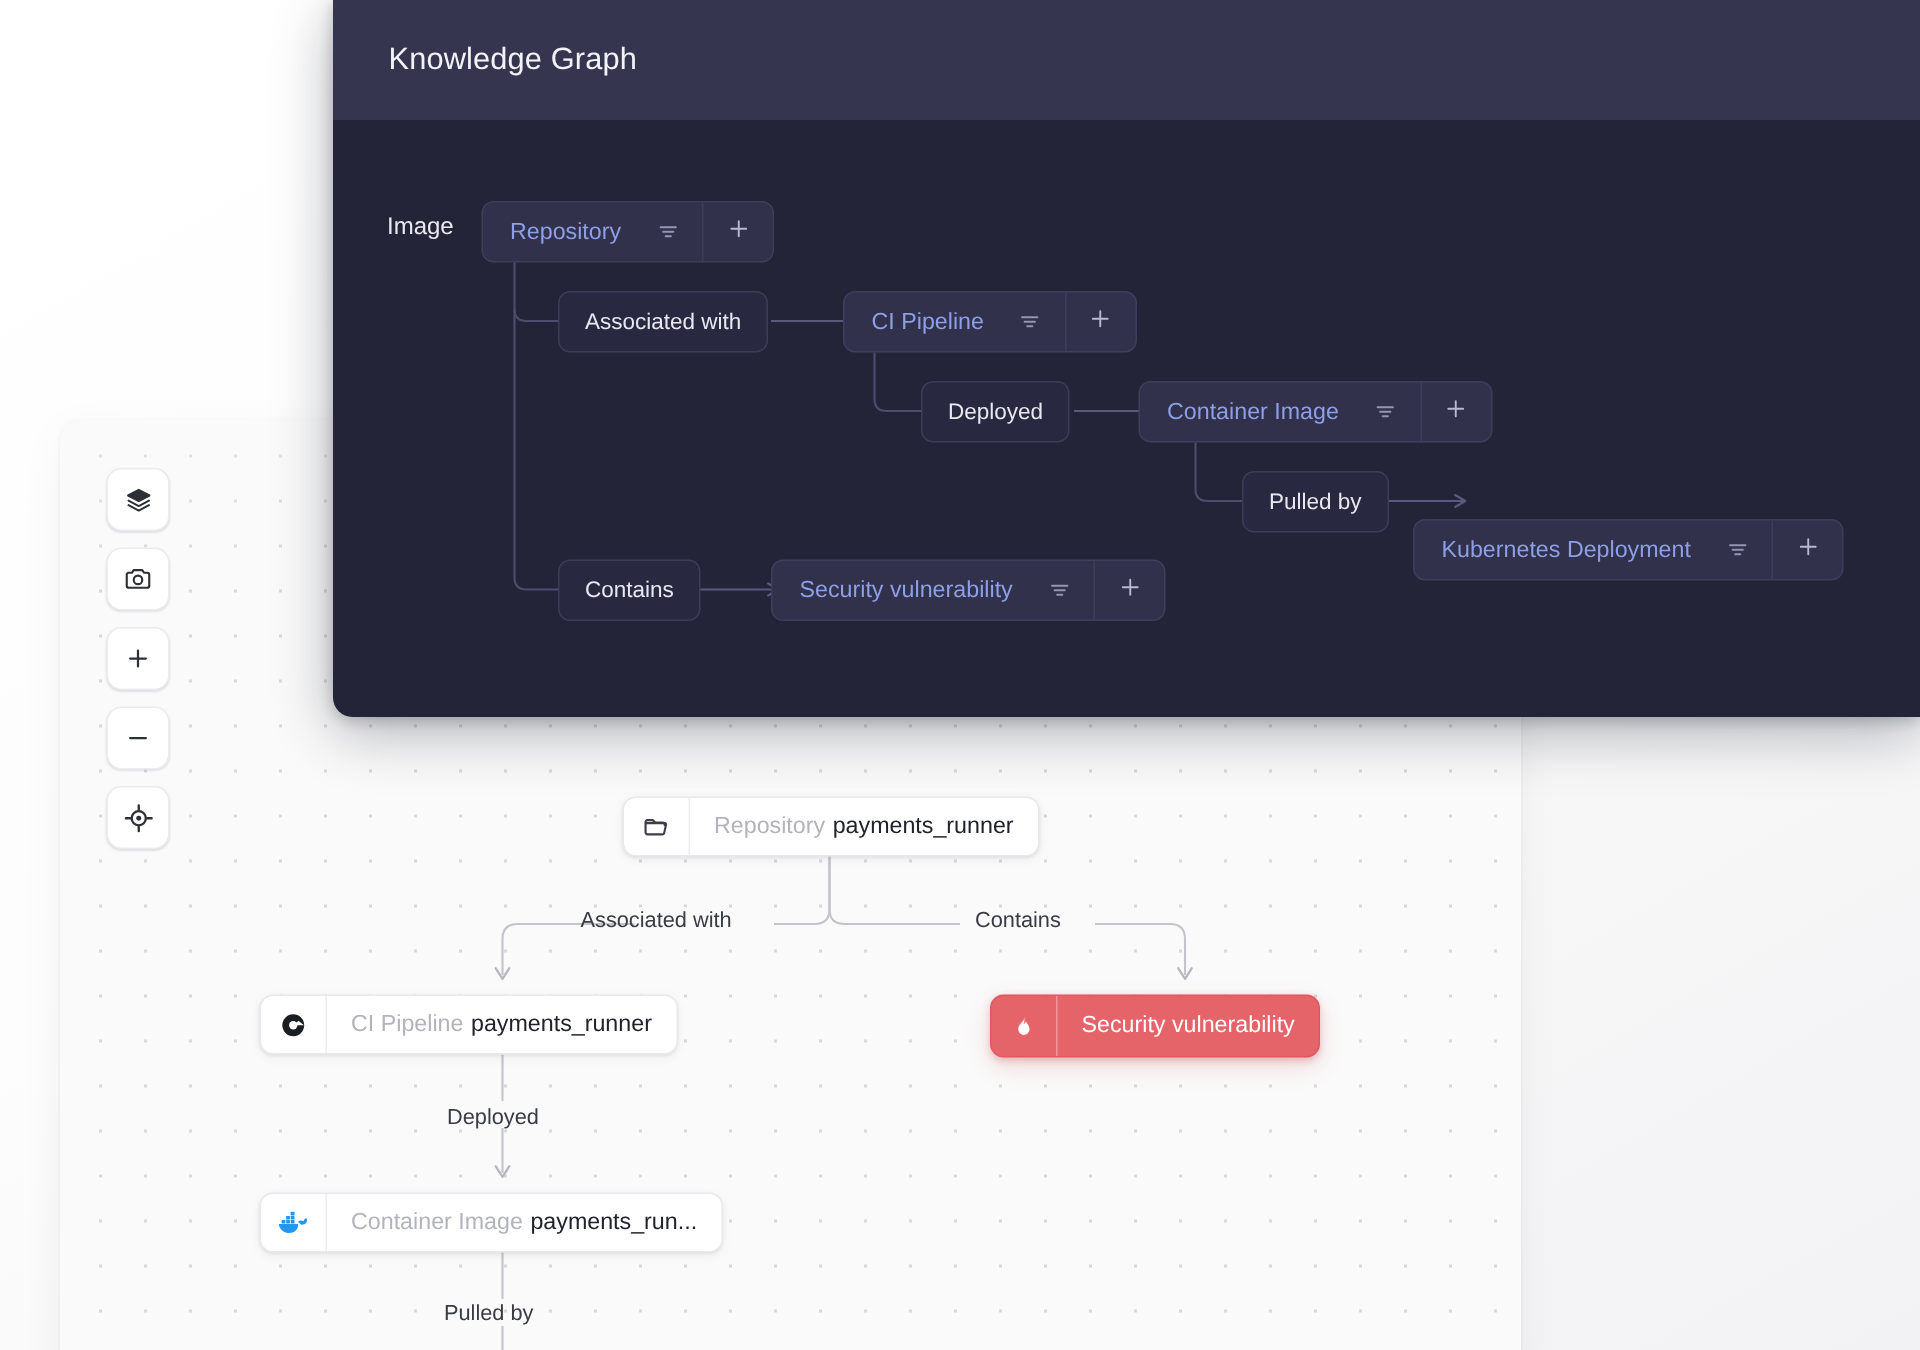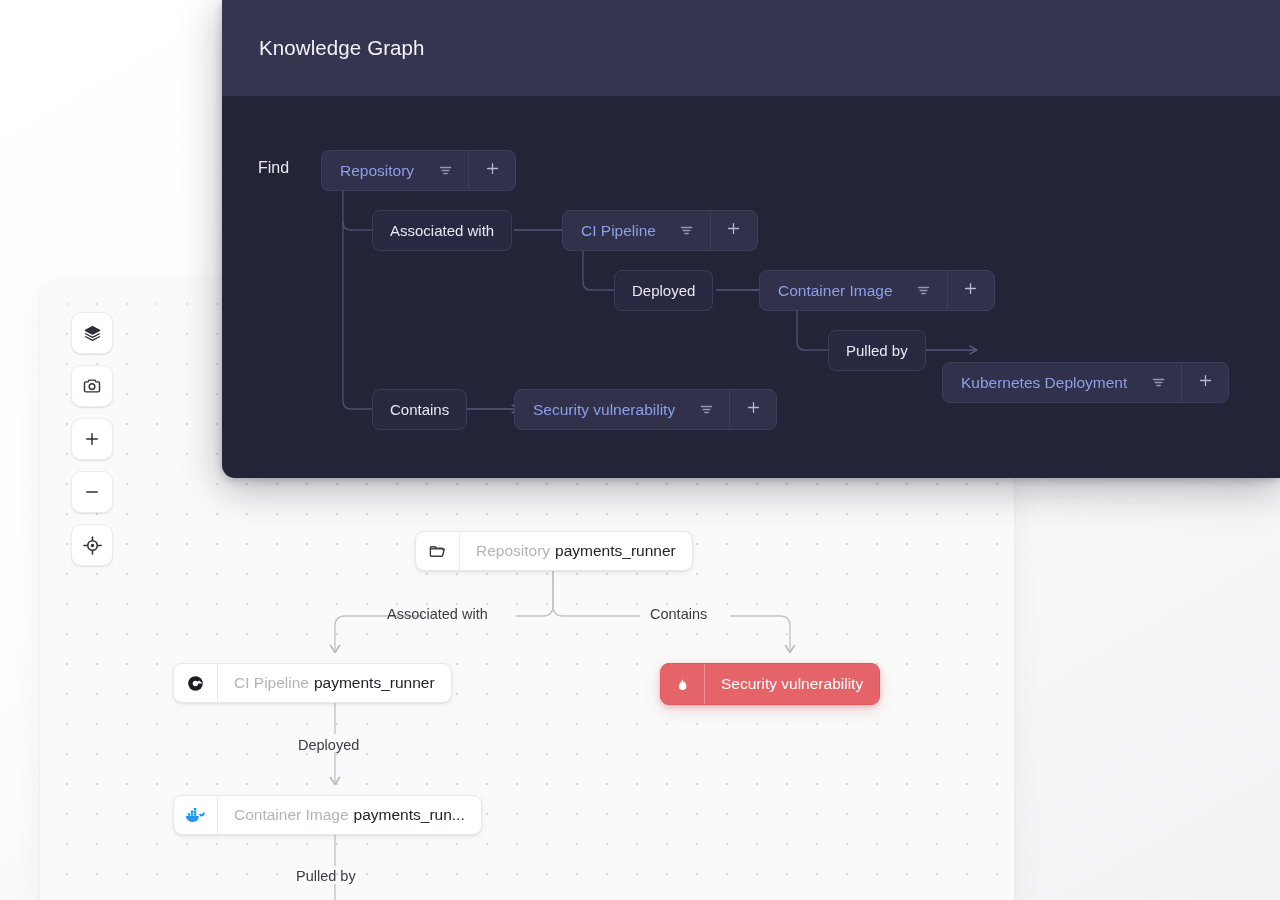--- a/index.html
+++ b/index.html
@@ -110,21 +110,21 @@
     position:absolute;
     left:222px; top:0;
     width:1058px; height:478px;
     background:#242438;
     border-radius:0 0 0 13px;
     box-shadow:0 10px 40px rgba(10,12,30,.30), 0 2px 10px rgba(10,12,30,.22);
     overflow:hidden;
     z-index:10;
   }
   #kg-header {
-    height:96px;
+    height:80px;
     background:#353550;
     display:flex; align-items:center;
     padding-left:37px;
   }
   #kg-title {
     color:#f2f3f8;
     font-size:20.5px;
     font-weight:400;
     letter-spacing:.1px;
   }
@@ -346,21 +346,21 @@
 
       <path d="M494,194 L548,194" fill="none" stroke="#585a7e" stroke-width="1.4" marker-end="url(#arrow-d)"></path>
 
       <path d="M575,215 L575,246 Q575,254 583,254 L606,254" fill="none" stroke="#4c4e70" stroke-width="1.4"></path>
 
       <path d="M700,254 L754,254" fill="none" stroke="#585a7e" stroke-width="1.4" marker-end="url(#arrow-d)"></path>
 
       <path d="M240,313 L296,313" fill="none" stroke="#585a7e" stroke-width="1.4" marker-end="url(#arrow-d)"></path>
     </svg>
 
-    <div class="find-label">Find</div>
+    <div class="find-label">Image</div>
 
     <div class="chip" style="left:99px; top:54px;">
       <div class="chip-main">
         <span class="chip-text">Repository</span>
         <span class="chip-filter">
           <svg width="17" height="17" viewBox="0 0 20 20" fill="none" stroke="#9395b2" stroke-width="1.6" stroke-linecap="round">
             <path d="M4 6.5h12M6 10h8M8 13.5h4"></path>
           </svg>
         </span>
       </div>

